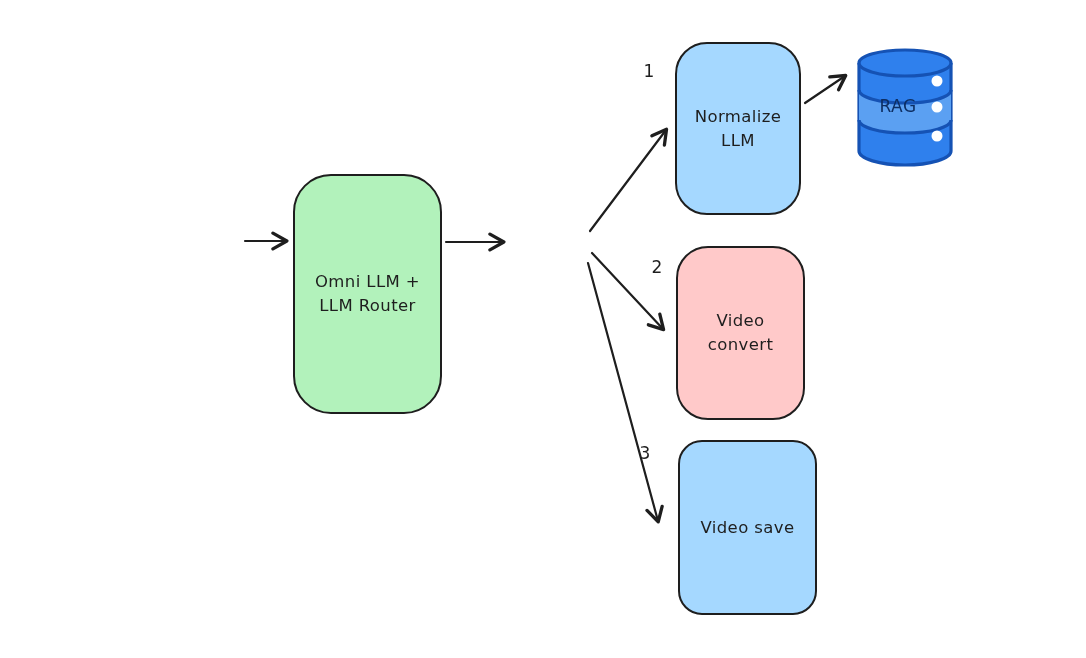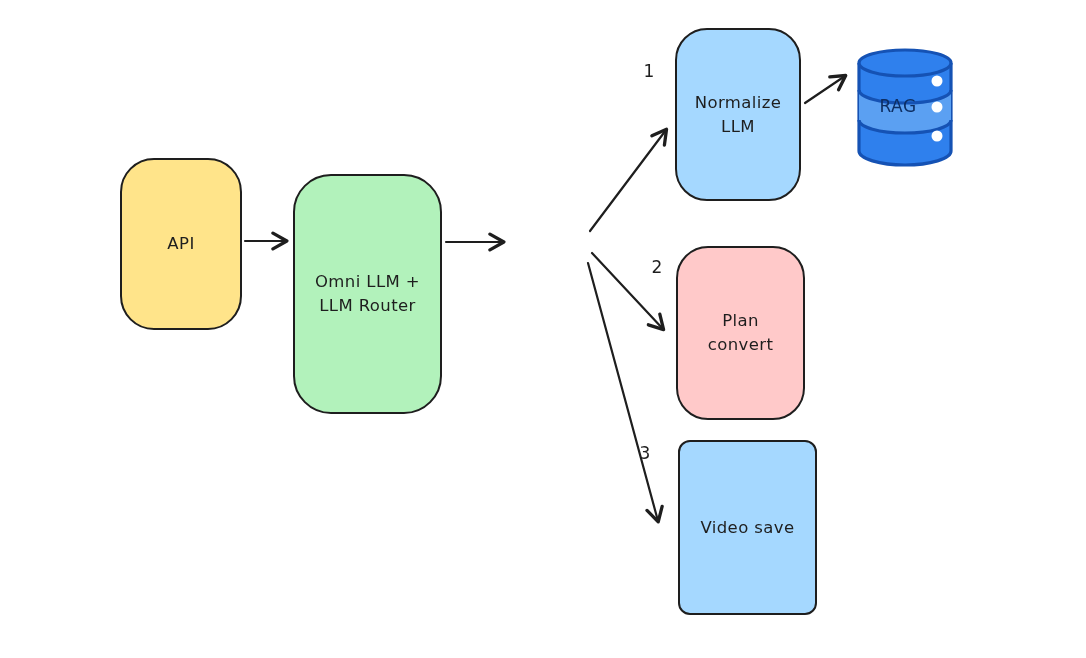--- a/index.html
+++ b/index.html
@@ -21,23 +21,23 @@
   .node-label{
     font-size:16.5px;
     line-height:1.45;
     letter-spacing:0.4px;
     white-space:pre-line;
     color:#1e1e1e;
   }
   #node-api{left:120px;top:158px;width:122px;height:172px;border-radius:34px;background:#ffe48a;}
   #node-omni-router{left:293px;top:130px;width:149px;height:240px;border-radius:38px;background:#b2f2bb;margin-top:44px;}
   #node-plan{left:511px;top:168px;width:72px;height:142px;border-radius:15px;background:#ffffff;border-style:dashed;border-width:2px;}
-  #node-normalize-llm{left:675px;top:28px;width:126px;height:173px;border-radius:32px;background:#a5d8ff;}
+  #node-normalize-llm{left:675px;top:42px;width:126px;height:173px;border-radius:32px;background:#a5d8ff;}
   #node-image-convert{left:676px;top:246px;width:129px;height:174px;border-radius:32px;background:#ffc9c9;}
-  #node-video-save{left:678px;top:440px;width:139px;height:175px;border-radius:12px;background:#a5d8ff;}
+  #node-video-save{left:678px;top:440px;width:139px;height:175px;border-radius:24px;background:#a5d8ff;}
   #edges{
     position:absolute;left:0;top:0;width:1086px;height:658px;
     pointer-events:none;
   }
   .edge-label{
     position:absolute;
     font-size:17px;
     letter-spacing:0.4px;
     color:#1e1e1e;
     width:16px;text-align:center;
@@ -66,37 +66,34 @@
     <g stroke="#1e1e1e" stroke-width="2.2" stroke-linecap="round" fill="none">
       <line x1="245" y1="241" x2="286" y2="241" marker-end="url(#ah)"></line>
       <line x1="446" y1="242" x2="503" y2="242" marker-end="url(#ah)"></line>
       <line x1="590" y1="231" x2="666" y2="130" marker-end="url(#ah)"></line>
       <line x1="592" y1="253" x2="663" y2="329" marker-end="url(#ah)"></line>
       <line x1="588" y1="263" x2="658" y2="521" marker-end="url(#ah)"></line>
       <line x1="805" y1="103" x2="845" y2="76" marker-end="url(#ah)"></line>
     </g>
   </svg>
 
-  <div class="node" id="node-api">
-    <div class="node-label">API</div>
-  </div>
 
   <div class="node" id="node-omni-router">
     <div class="node-label">Omni LLM +
 LLM Router</div>
   </div>
 
 
   <div class="node" id="node-normalize-llm">
     <div class="node-label">Normalize
 LLM</div>
   </div>
 
   <div class="node" id="node-image-convert">
-    <div class="node-label">Plan
+    <div class="node-label">Video
 convert</div>
   </div>
 
   <div class="node" id="node-video-save">
     <div class="node-label">Video save</div>
   </div>
 
   <svg id="rag-db" viewBox="0 0 106 128" xmlns="http://www.w3.org/2000/svg">
 
     <path d="M7,19 L7,107 A46,14 0 0 0 99,107 L99,19" fill="#2f80ed" stroke="#1552b4" stroke-width="3.2" stroke-linejoin="round"></path>

